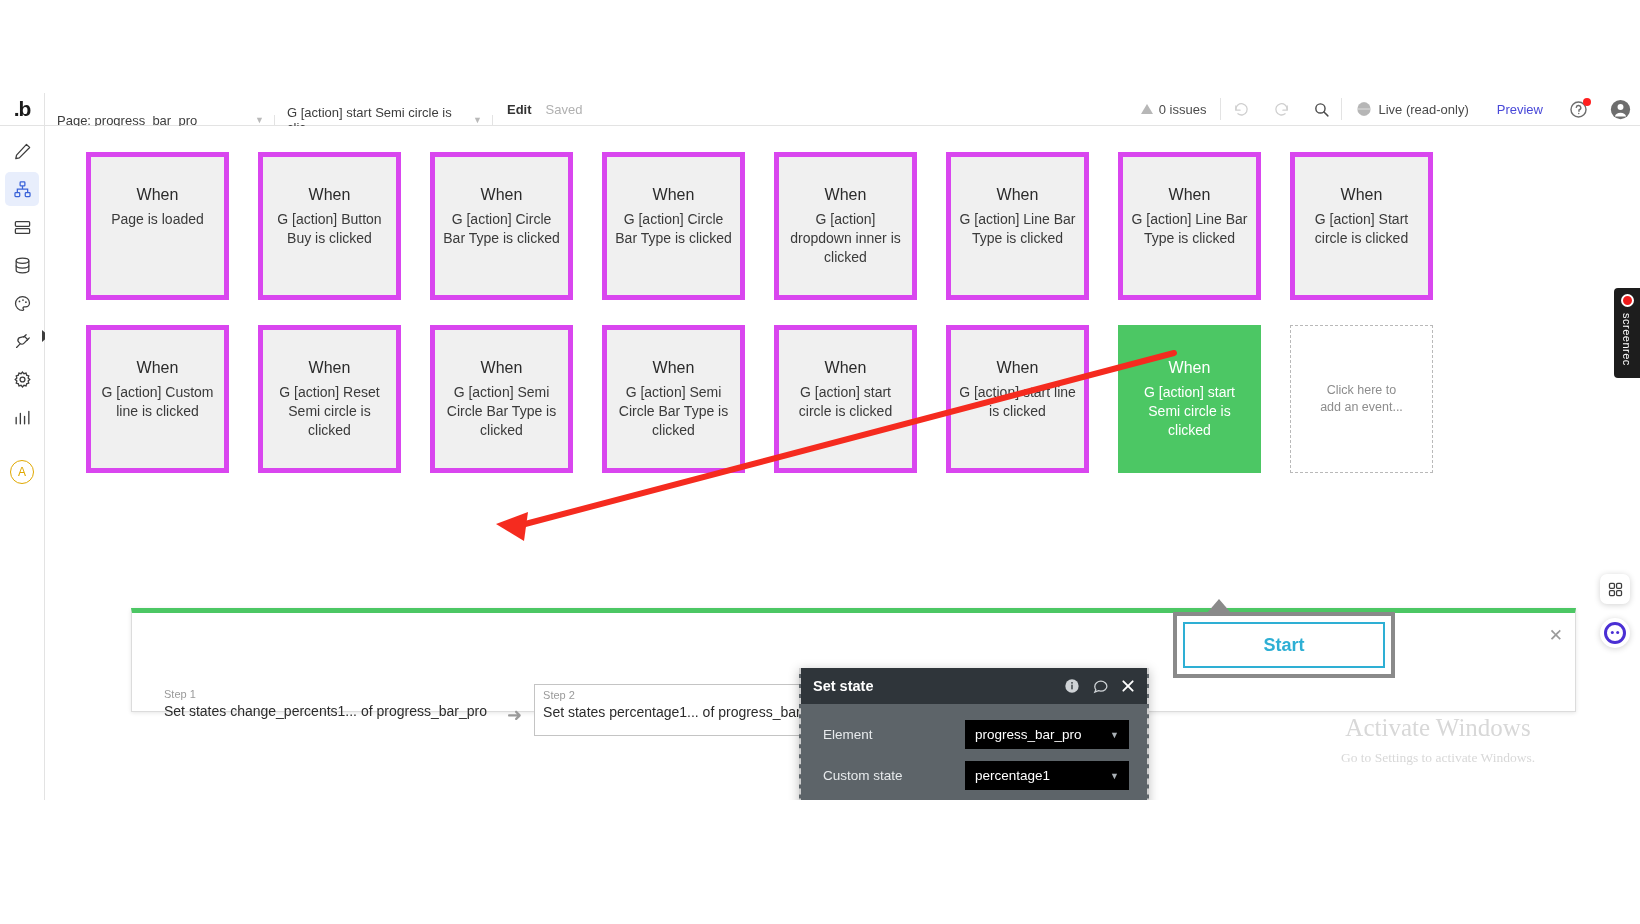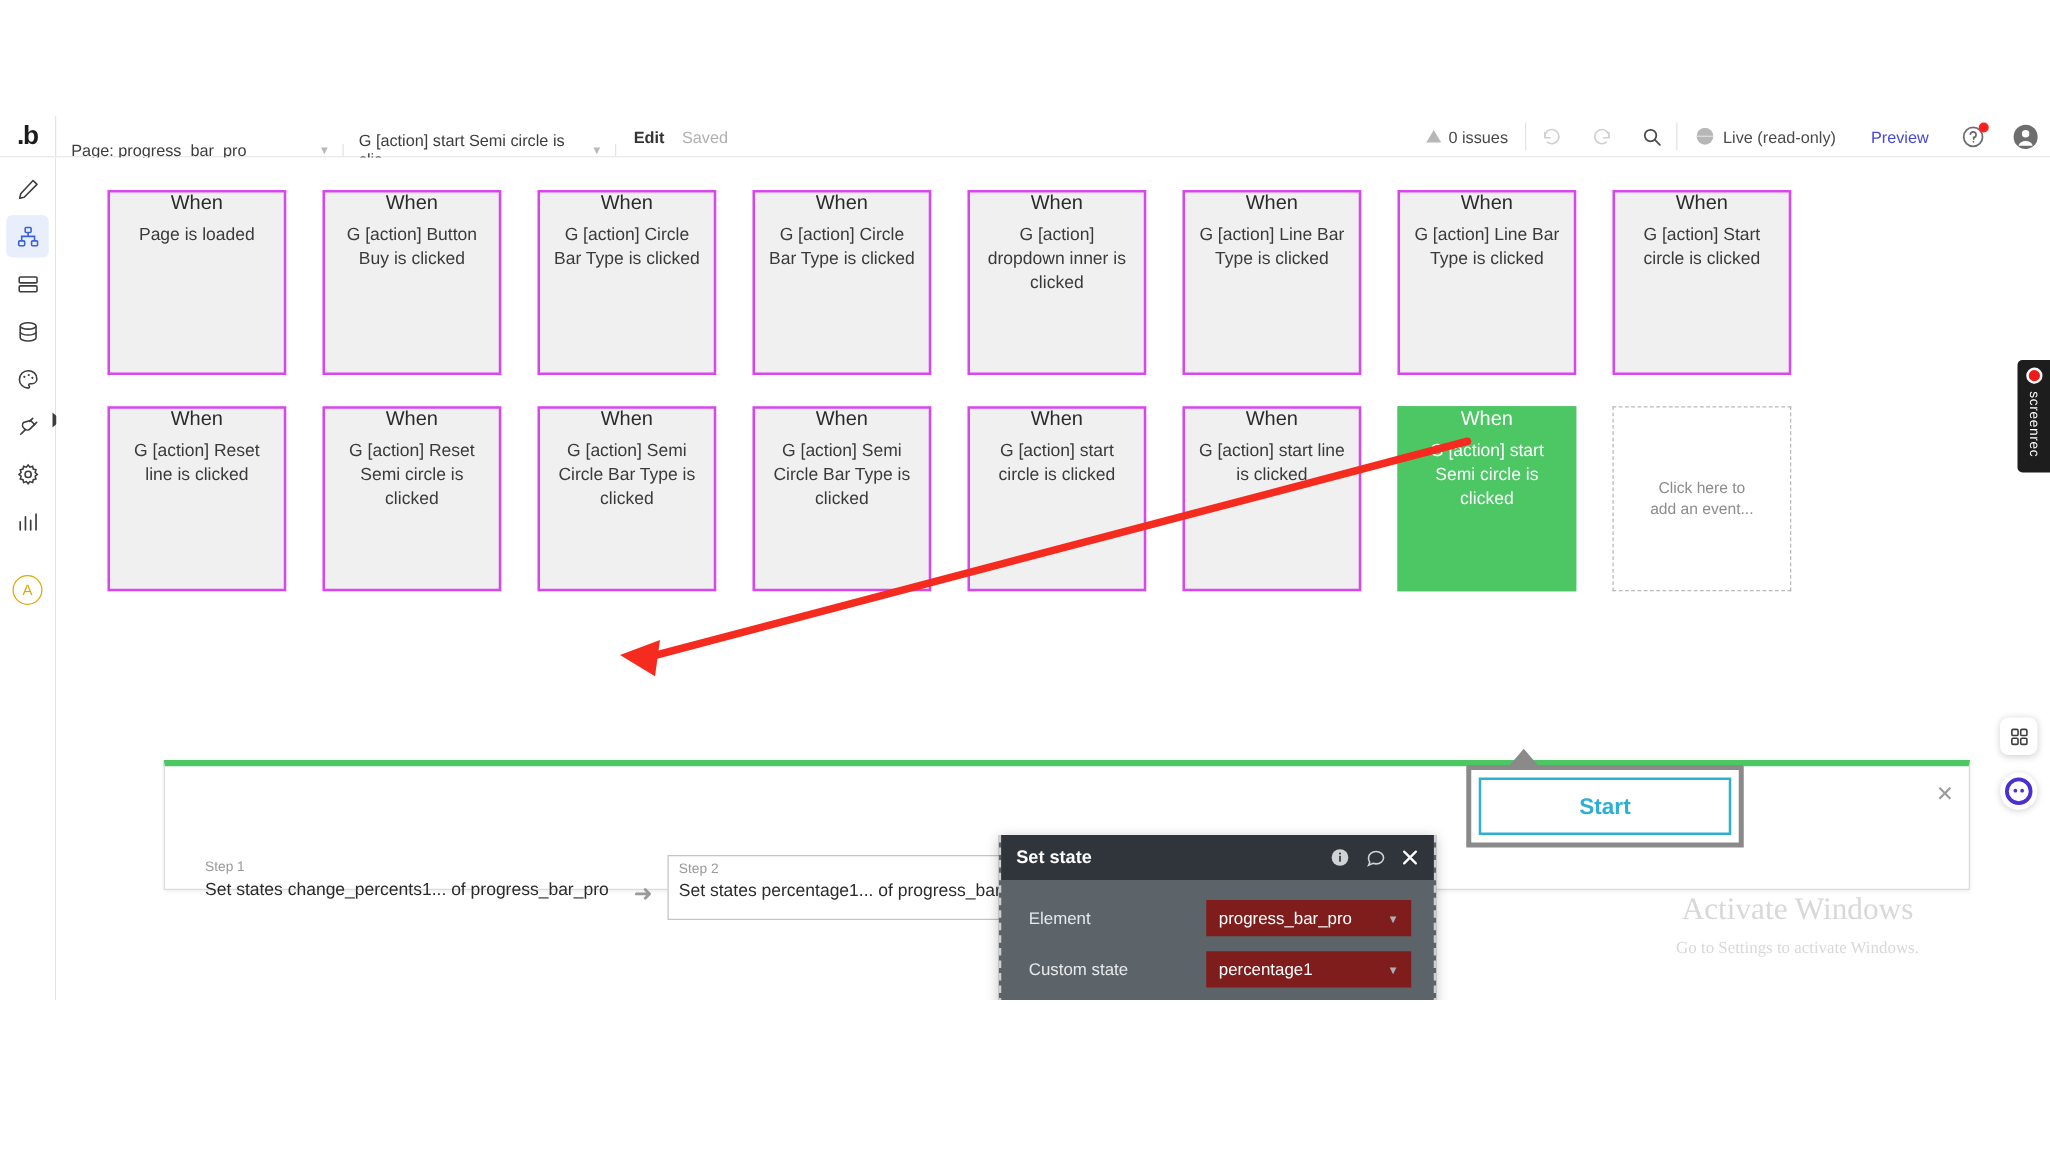--- a/index.html
+++ b/index.html
@@ -68,22 +68,22 @@
     position:absolute; left:42px; top:330px; width:0;height:0;
     border-top:6px solid transparent;border-bottom:6px solid transparent;border-left:7px solid #3d3d3d;
     cursor:pointer;
   }
 
   
   .canvas { position:absolute; left:45px; top:126px; width:1595px; height:674px; background:#fff; overflow:hidden; }
 
   .cards-row { position:absolute; display:flex; gap:0; }
   .card {
-    width: 143px; height: 148px; background:#f0f0f0; border:2px solid #d946ef;
-    margin-right: 29px; padding-top: 0; text-align:center; cursor:pointer;
+    width: 143px; height: 148px; background:#f0f0f0; border:5px solid #d946ef;
+    margin-right: 29px; padding-top: 29px; text-align:center; cursor:pointer;
   }
   .card:last-child { margin-right:0; }
   .card .when { font-size:16px; color:#2b2b2b; margin-bottom:6px; }
   .card .desc { font-size:14px; color:#3a3a3a; line-height:1.35; padding:0 8px; }
   .card.selected { background:#4cc764; border-color:#4cc764; }
   .card.selected .when { color:#fff; }
   .card.selected .desc { color:#fff; }
   .card.add {
     background:#fff; border:1px dashed #b9b9b9;
     display:flex; align-items:center; justify-content:center; padding:0 18px;
@@ -118,21 +118,21 @@
   .panel-head {
     height:36px; background:#2f353a; display:flex; align-items:center;
     padding: 0 12px; color:#fff; font-size:14.5px; font-weight:700;
   }
   .panel-head .sp { flex:1; }
   .ph-icon { margin-left:12px; cursor:pointer; color:#cfd3d6; display:flex; align-items:center;}
   .panel-body { padding: 16px 18px 0 22px; }
   .prow { display:flex; align-items:center; margin-bottom:12px; }
   .prow .plabel { width: 142px; font-size:13.5px; color:#e7eaec; }
   .pfield {
-    flex:1; height:29px; background:#7f1d1d; display:flex; align-items:center;
+    flex:1; height:29px; background:#000000; display:flex; align-items:center;
     padding: 0 10px; font-size:13.5px; color:#ffffff; cursor:pointer;
   }
   .pfield.value { color:#6aa8e8; }
   .pfield .pcaret { margin-left:auto; color:#aab1b6; font-size:9px; }
 
   
   .startbox {
     position:absolute; left:1128px; top:486px; width:222px; height:66px;
     background:#fff; border:4px solid #8a8a8a;
   }
@@ -346,21 +346,21 @@
       </div>
       <div class="card">
         <div class="when">When</div>
         <div class="desc">G [action] Start circle is clicked</div>
       </div>
     </div>
 
     <div class="cards-row" style="left:41px; top:199px;">
       <div class="card">
         <div class="when">When</div>
-        <div class="desc">G [action] Reset line is clicked</div>
+        <div class="desc">G [action] Custom line is clicked</div>
       </div>
       <div class="card">
         <div class="when">When</div>
         <div class="desc">G [action] Reset Semi circle is clicked</div>
       </div>
       <div class="card">
         <div class="when">When</div>
         <div class="desc">G [action] Semi Circle Bar Type is clicked</div>
       </div>
       <div class="card">

